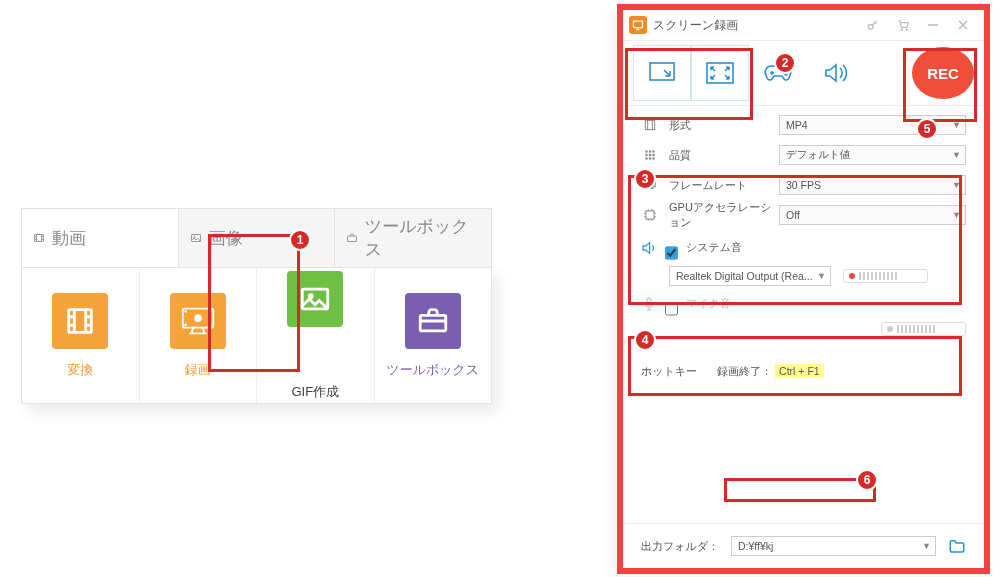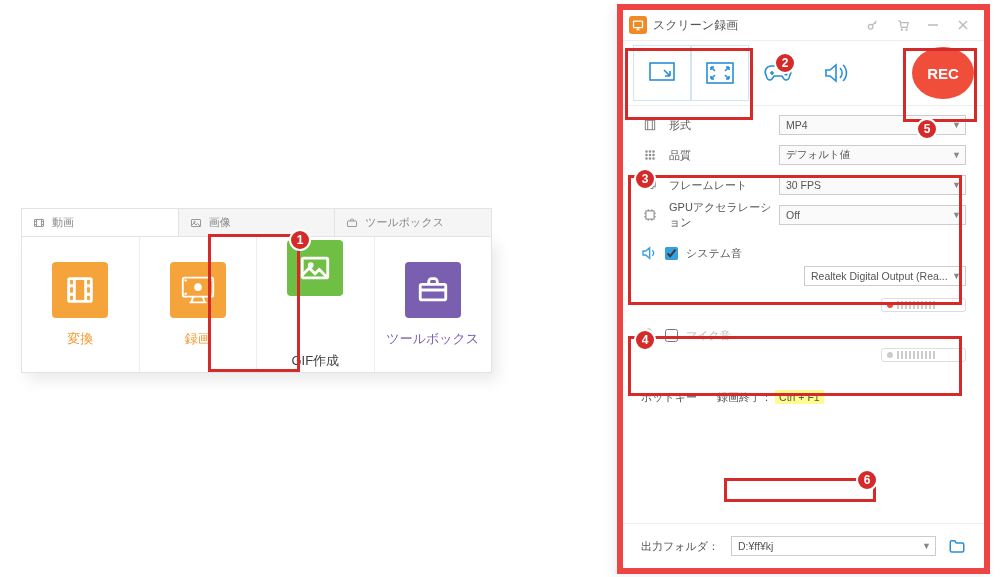--- a/index.html
+++ b/index.html
@@ -1,20 +1,20 @@
 <!DOCTYPE html>
 <html><head>
 <meta charset="utf-8">
 <style>
 * { margin: 0; padding: 0; box-sizing: border-box; font-family: "Meiryo", "Hiragino Sans", sans-serif; }
 body { background: #fff; width: 1000px; height: 577px; position: relative; overflow: hidden; }
 
 
 .left-panel { position: absolute; left: 21px; top: 208px; width: 471px; }
-.tab-strip { display: flex; border: 1px solid #e3e3e3; border-bottom: none; font-size: 11px; color: #888; }
+.tab-strip { display: flex; border: 1px solid #e3e3e3; border-bottom: none; font-size: 17px; color: #888; }
 .tab-strip .tab { flex: 1; display: flex; align-items: center; gap: 6px; padding: 6px 10px; background: #f5f5f5; border-right: 1px solid #e3e3e3; }
 .tab-strip .tab:last-child { border-right: none; }
 .tab-strip .tab.active { background: #fff; }
 .tab-strip .tab .ticon { width: 14px; height: 14px; display: inline-flex; align-items: center; justify-content: center; }
 .tool-row { display: flex; border: 1px solid #e3e3e3; box-shadow: 6px 8px 14px rgba(0,0,0,.08); }
 .tool { flex: 1; display: flex; flex-direction: column; align-items: center; justify-content: center; gap: 12px; height: 135px; border-right: 1px solid #eee; position: relative; }
 .tool:last-child { border-right: none; }
 .tool .icon-box { width: 56px; height: 56px; border-radius: 4px; display: flex; align-items: center; justify-content: center; }
 .tool .label { font-size: 13px; }
 .c-orange { color: #f39a2f; }
@@ -41,24 +41,24 @@
 .hint .tri { margin-left: auto; color: #999; }
 
 .settings { padding: 4px 18px 0 18px; }
 .srow { display: flex; align-items: center; height: 30px; font-size: 11px; color: #555; }
 .srow .sicon { width: 18px; margin-right: 10px; color: #888; display: flex; align-items: center; justify-content: center; }
 .srow .slabel { width: 110px; }
 .select { flex: 1; height: 20px; border: 1px solid #ccc; background: #fafafa; font-size: 10.5px; padding: 0 6px; display: flex; align-items: center; position: relative; cursor: pointer; }
 .select .caret { position: absolute; right: 4px; color: #888; font-size: 9px; }
 
 .audio { padding: 10px 18px 0 18px; font-size: 11px; color: #555; }
-.audio .arow { display: flex; align-items: center; gap: 8px; height: 26px; }
+.audio .arow { display: flex; gap: 8px; height: 26px; }
 .audio .spk { color: #35a0e0; }
 .audio input[type=checkbox] { accent-color: #35a0e0; }
-.audio .devsel { margin-left: 28px; display: flex; align-items: flex-end; gap: 12px; flex-direction: column; }
+.audio .devsel { margin-left: 28px; display: flex; align-items: center; gap: 12px; }
 .audio .dev { width: 162px; height: 20px; border: 1px solid #ccc; font-size: 10.5px; padding: 0 6px; display: flex; align-items: center; position: relative; cursor: pointer; }
 .audio .meter { width: 85px; height: 14px; border: 1px solid #ddd; border-radius: 3px; display: flex; align-items: center; gap: 4px; padding: 0 5px; }
 .audio .meter .dot { width: 6px; height: 6px; border-radius: 50%; background: #e74c3c; }
 .audio .meter.off .dot { background: #ccc; }
 .audio .bars { display: flex; gap: 2px; }
 .audio .bars i { width: 2px; height: 8px; background: #ccc; display: block; }
 .audio .mic-row { color: #bbb; margin-top: 10px; }
 
 .hotkey { padding: 28px 18px 8px 18px; font-size: 11px; color: #555; display: flex; align-items: flex-start; gap: 20px; }
 .hotkey .combo { background: #fffb8f; padding: 1px 4px; font-size: 10.5px; font-family: sans-serif; }

